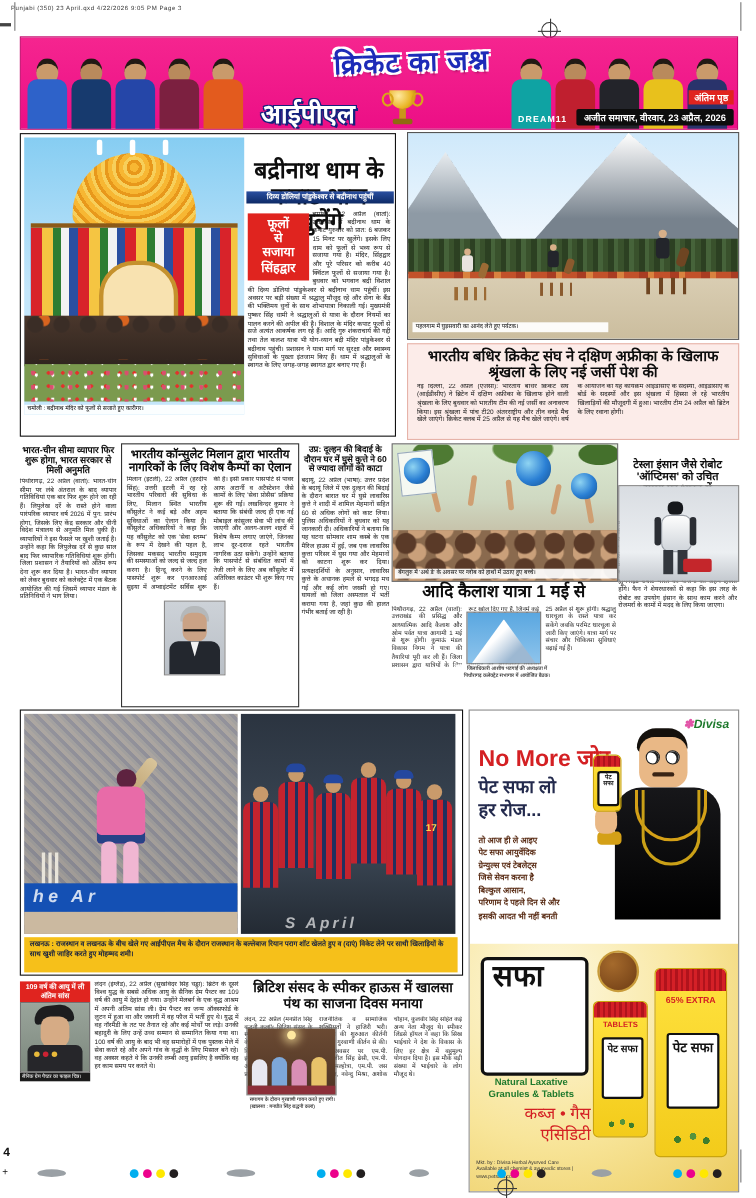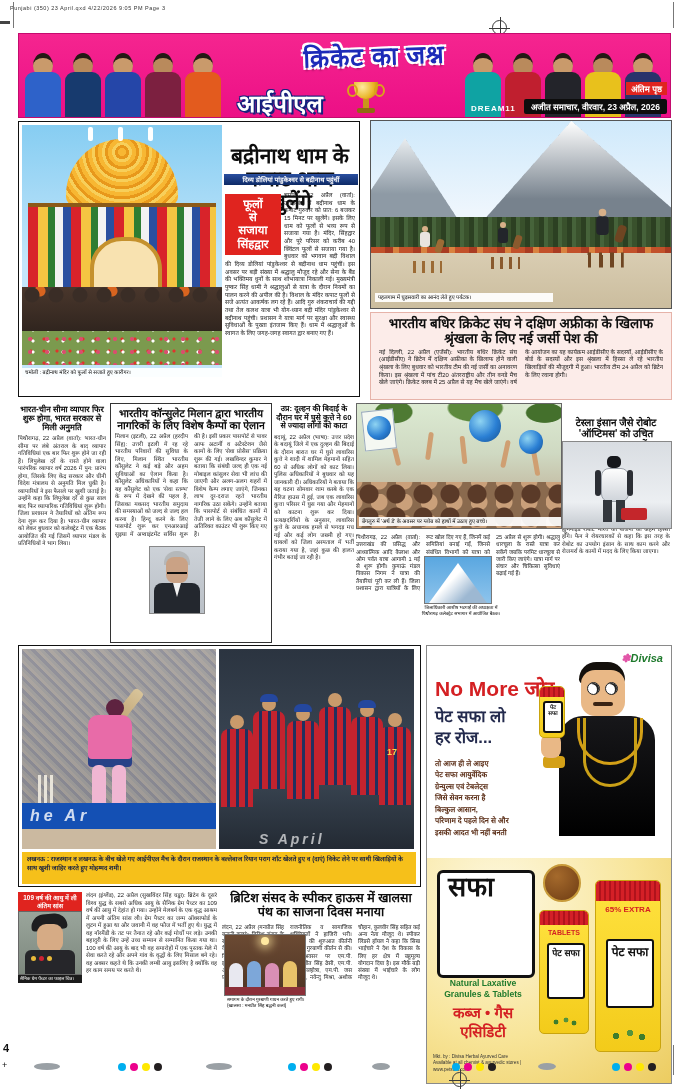--- a/index.html
+++ b/index.html
@@ -237,20 +237,21 @@
     <span class="globe" style="left:10px;top:12px;width:24px;height:24px"></span>
     <span class="globe" style="left:112px;top:6px;width:32px;height:32px"></span>
     <span class="globe" style="left:162px;top:26px;width:24px;height:24px"></span>
     <i class="abs" style="left:0;right:0;bottom:0;height:46px;
        background:radial-gradient(circle 9px at 12px 12px,#5a3a28 0 9px,transparent 10px) 0 0/27px 23px,
                   radial-gradient(circle 8px at 8px 8px,#caa07a 0 8px,transparent 9px) 14px 12px/25px 21px,#8a6a4e"></i>
     <figcaption class="cap abs" style="left:2px;bottom:2px;width:196px">बेंगलुरु में 'अर्थ डे' के अवसर पर ग्लोब को हाथों में उठाए हुए बच्चे।</figcaption>
   </figure>
 
   <section class="abs" style="left:356px;top:530px;width:204px;height:110px">
+    <h2 class="hl" style="font-size:15.5px;margin:0">आदि कैलाश यात्रा 1 मई से</h2>
     <div class="bodytxt j" style="font-size:5.6px;margin-top:4px;height:86px;column-count:3;column-gap:6px">पिथौरागढ़, 22 अप्रैल (वार्ता): उत्तराखंड की प्रसिद्ध और आध्यात्मिक आदि कैलाश और ओम पर्वत यात्रा आगामी 1 मई से शुरू होगी। कुमाऊं मंडल विकास निगम ने यात्रा की तैयारियां पूरी कर ली हैं। जिला प्रशासन द्वारा यात्रियों के लिए रूट खोल दिए गए हैं, जिनमें कई समितियां बनाई गईं, जिनसे संबंधित विभागों को यात्रा को सुचारू, सुगम और व्यवस्थित करने के लिए व्यापक दिशा-निर्देश दिए गए। उन्होंने कहा कि श्रद्धालुओं के लिए इनर लाइन परमिट की ऑनलाइन प्रक्रिया 25 अप्रैल से शुरू होगी। श्रद्धालु धारचूला के रास्ते यात्रा कर सकेंगे जबकि परमिट धारचूला से जारी किए जाएंगे। यात्रा मार्ग पर संचार और चिकित्सा सुविधाएं बढ़ाई गई हैं।</div>
     <figure class="art" style="left:68px;top:26px;width:66px;height:46px;margin:0;border:1px solid #777;
             background:linear-gradient(#5aa7e0,#8ec4ec)">
       <i class="abs" style="left:4px;top:6px;width:58px;height:40px;background:linear-gradient(135deg,#ffffff 40%,#9db8d2 72%);
          clip-path:polygon(0 100%,50% 0,100% 100%)"></i>
     </figure>
     <figcaption class="cap abs" style="left:58px;top:74px;width:88px;font-size:4.6px;text-align:center">जिलाधिकारी आशीष भटगाईं की अध्यक्षता में पिथौरागढ़ कलेक्ट्रेट सभागार में आयोजित बैठक।</figcaption>
   </section>
 
   <section class="abs" style="left:562px;top:405px;width:108px;height:234px">
@@ -388,21 +389,21 @@
          background:radial-gradient(circle at 30% 18%,#fdf8e0,#f8e59a 55%,#eccc60),
          radial-gradient(circle 6px at 20px 210px,#7a4a22 60%,transparent 65%),
          radial-gradient(circle 5px at 40px 218px,#8a5a2e 60%,transparent 65%),
          radial-gradient(circle 5px at 206px 214px,#9ab54a 60%,transparent 65%),
          radial-gradient(circle 6px at 224px 206px,#86a33c 60%,transparent 65%)">
       <div class="abs" style="left:10px;top:12px;width:92px;height:102px;background:#fff;border:3px solid #111;border-radius:6px">
         <div style="font-weight:bold;font-size:27px;line-height:1.05;color:#111;padding-left:8px">सफा</div>
       </div>
       <div class="abs pre" style="left:4px;top:120px;width:104px;text-align:center;color:#1f7a2d;font-weight:bold;font-size:8.6px;line-height:1.3">Natural Laxative
 Granules &amp; Tablets</div>
-      <div class="abs pre" style="left:2px;top:146px;width:108px;text-align:center;color:#d42023;font-weight:bold;font-size:15px;line-height:1.25">कब्ज • गैस
+      <div class="abs pre" style="left:2px;top:146px;width:108px;text-align:right;color:#d42023;font-weight:normal;font-size:15px;line-height:1.25">कब्ज • गैस
 एसिडिटी</div>
       <div class="abs pre" style="left:6px;top:196px;width:112px;font-size:4.6px;color:#333;line-height:1.4">Mkt. by : Divisa Herbal Ayurved Care
 Available at all chemist &amp; ayurvedic stores | www.petsafa.com</div>
       <i class="abs" style="left:116px;top:6px;width:34px;height:34px;border-radius:50%;border:2px solid #c89b3a;
          background:radial-gradient(circle at 35% 30%,#a56a2c,#6e3c14)"></i>
       <span class="bottle" style="left:112px;top:52px;width:48px;height:122px">
         <span class="bcap" style="height:14px"></span>
         <b class="abs" style="left:0;right:0;top:18px;text-align:center;color:#d42023;font-size:7px">TABLETS</b>
         <span class="minilogo" style="left:7px;top:32px;width:34px;height:48px;font-size:9px;padding-top:4px">पेट सफा</span>
         <i class="abs" style="left:8px;bottom:4px;width:32px;height:14px;

